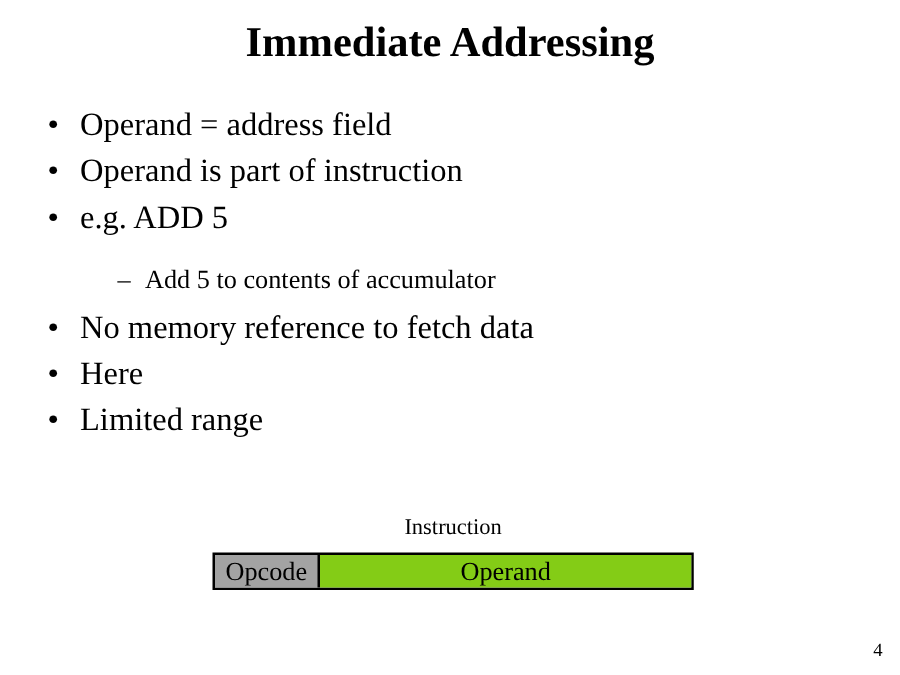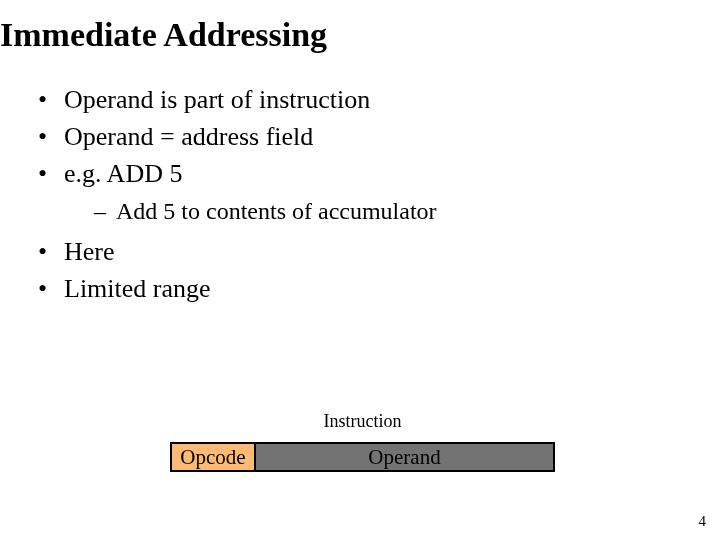--- a/index.html
+++ b/index.html
@@ -12,21 +12,21 @@
     color: #000;
     position: relative;
   }
   .slide {
     width: 720px;
     height: 540px;
     position: relative;
     box-sizing: border-box;
   }
   .title {
-    text-align: left;
+    text-align: center;
     font-weight: bold;
     font-size: 34px;
     padding-top: 16px;
     margin-bottom: 28px;
   }
   ul.lvl1 {
     list-style: none;
     margin: 0;
     padding: 0 30px 0 30px;
     font-size: 26px;
@@ -39,23 +39,23 @@
   }
   ul.lvl1 > li::before {
     content: "•";
     position: absolute;
     left: 8px;
     top: 0;
     font-size: 26px;
   }
   ul.lvl2 {
     list-style: none;
-    margin: 4px 0 6px 0;
+    margin: 18px 0 6px 0;
     padding: 0 0 0 30px;
-    font-size: 24px;
+    font-size: 21px;
   }
   ul.lvl2 > li {
     position: relative;
     padding-left: 22px;
     margin: 2px 0;
   }
   ul.lvl2 > li::before {
     content: "–";
     position: absolute;
     left: 0;
@@ -85,50 +85,51 @@
   }
   .box {
     display: flex;
     align-items: center;
     justify-content: center;
     font-size: 21px;
     box-sizing: border-box;
   }
   .box.opcode {
     width: 84px;
-    background: #fdba74;
+    background: #a3a3a3;
     border-right: 2px solid #000;
   }
   .box.operand {
     width: 297px;
-    background: #737373;
+    background: #84cc16;
   }
   .page-num {
     position: absolute;
     right: 14px;
     bottom: 10px;
     font-size: 15px;
   }
 </style>
 </head>
 <body>
 
 <div class="slide">
 
   <div class="title">Immediate Addressing</div>
 
   <ul class="lvl1">
+    <li><span>Operand = address field</span></li>
     <li><span>Operand is part of instruction</span></li>
-    <li><span>Operand = address field</span></li>
     <li>
       <span>e.g. ADD 5</span>
       <ul class="lvl2">
         <li><span>Add 5 to contents of accumulator</span></li>
       </ul>
     </li>
+    <li><span>No memory reference to fetch data</span></li>
     <li><span>Here</span></li>
     <li><span>Limited range</span></li>
   </ul>
 
   <div class="diagram">
     <div class="instr-label">Instruction</div>
     <div class="boxes">
       <div class="box opcode">Opcode</div>
       <div class="box operand">Operand</div>
     </div>

